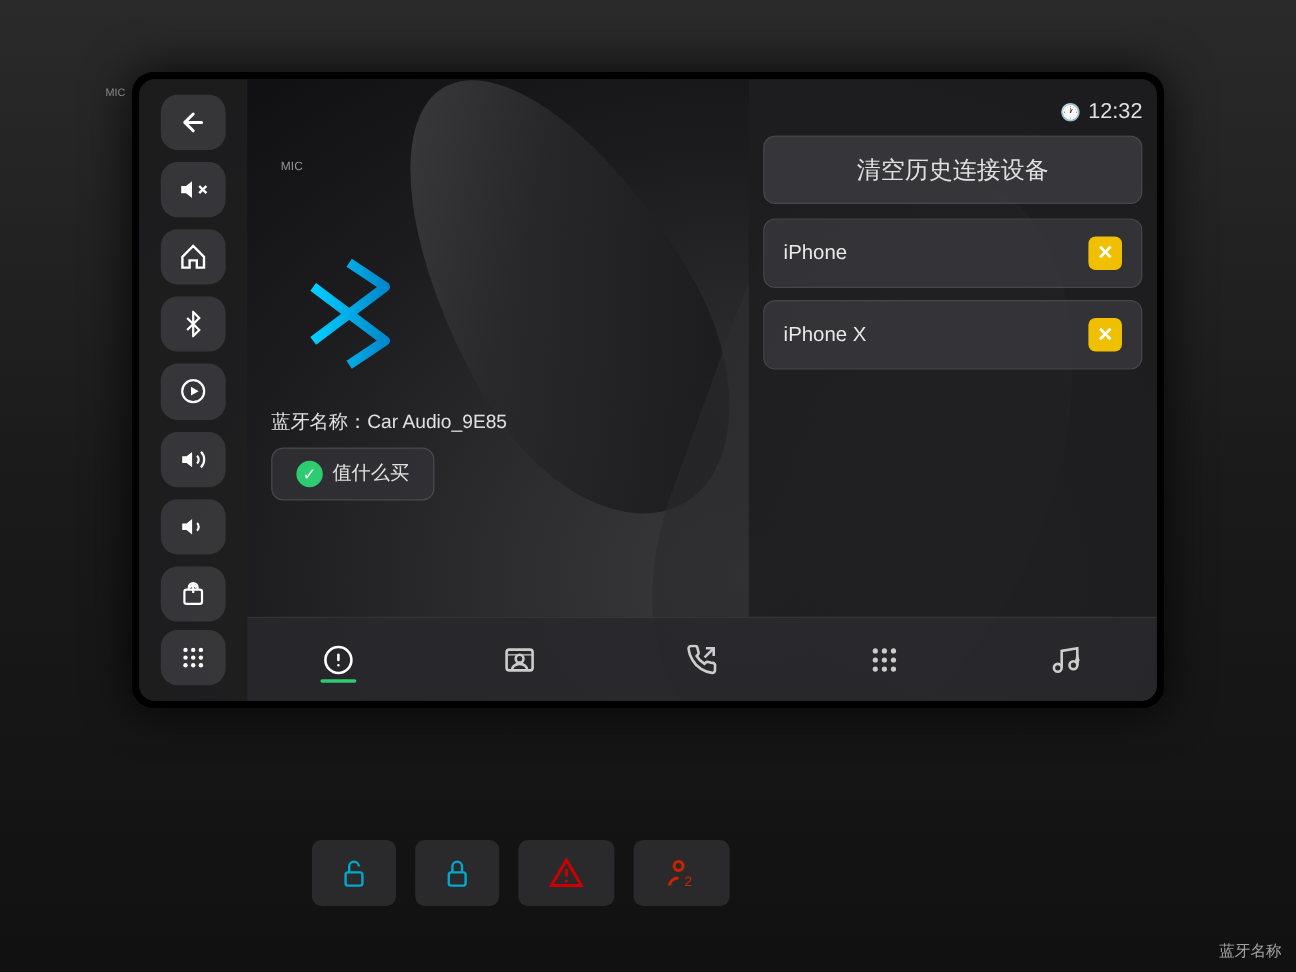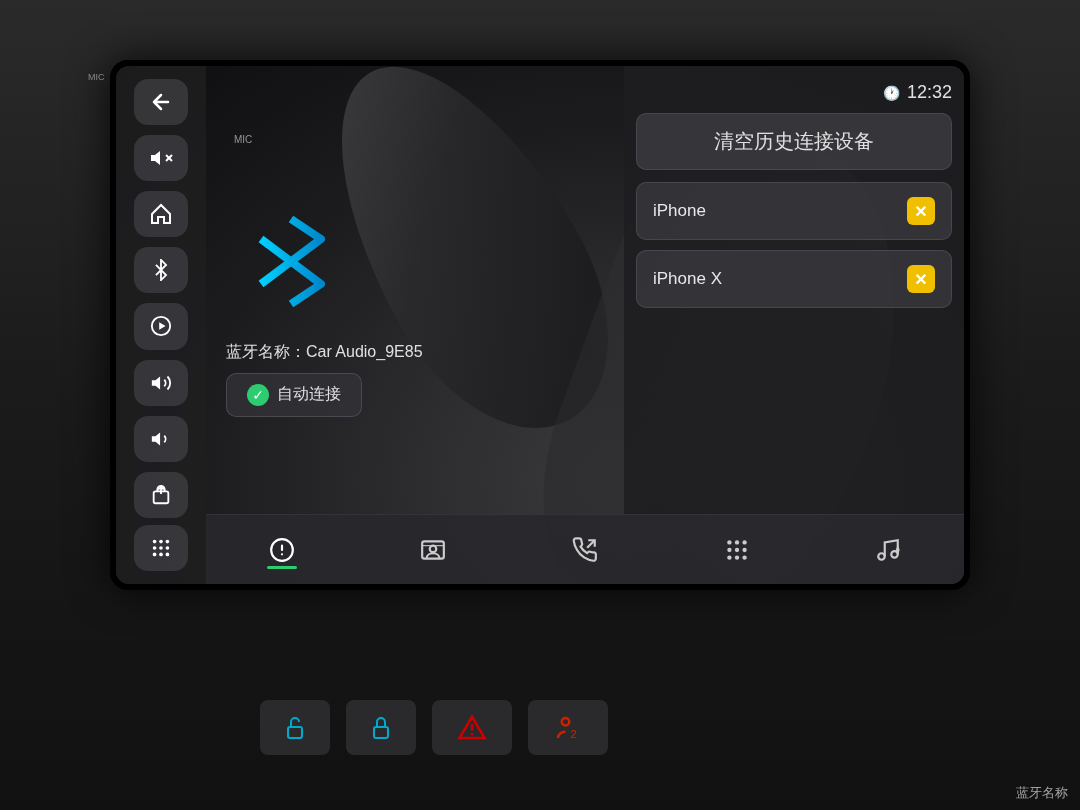--- a/index.html
+++ b/index.html
@@ -422,21 +422,21 @@
           <polyline points="50,10 50,120" stroke="url(#btGrad)" stroke-width="8" fill="none"></polyline>
           <polyline points="20,35 80,80 50,100" stroke="url(#btGrad)" stroke-width="8" fill="none" stroke-linejoin="round"></polyline>
           <polyline points="20,80 80,35 50,15" stroke="url(#btGrad)" stroke-width="8" fill="none" stroke-linejoin="round"></polyline>
         </svg>
       </div>
 
       <div class="bt-name">蓝牙名称：Car Audio_9E85</div>
 
       <div class="auto-connect-btn">
         <div class="auto-connect-check">✓</div>
-        <span>自动连接</span>
+        <span>值什么买</span>
       </div>
 
     </div>
 
     <div class="right-panel">
 
       <div class="clock-area">
         <span class="clock-icon">🕐</span>
         <span>12:32</span>
       </div>

